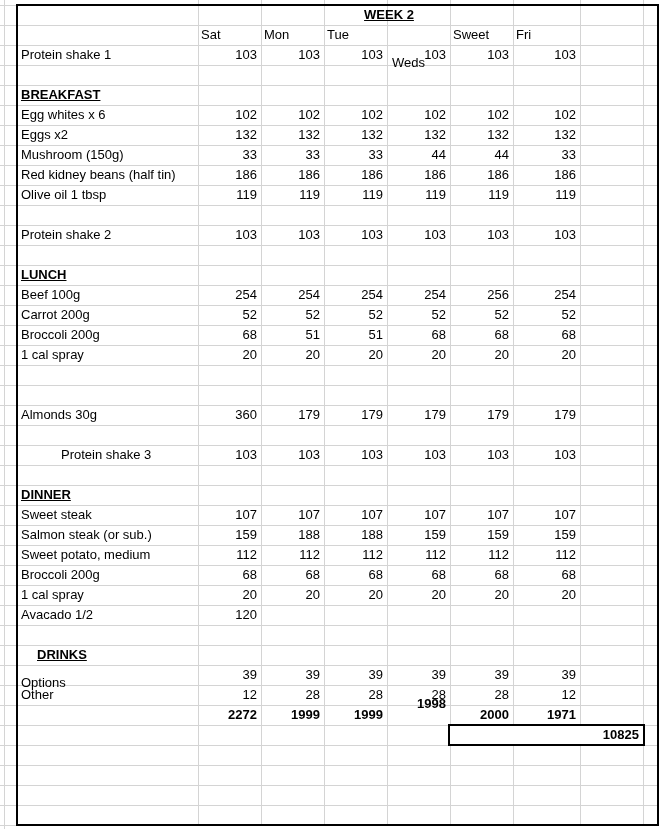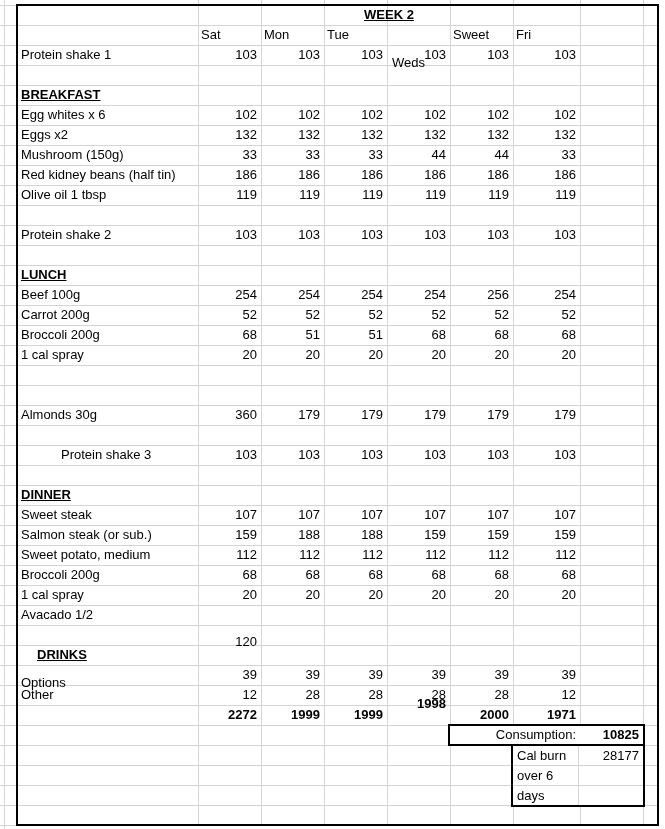--- a/index.html
+++ b/index.html
@@ -233,21 +233,21 @@
       <div class="cell num" style="left: 450px; top: 565px; width: 59px;">68</div>
       <div class="cell num" style="left: 513px; top: 565px; width: 63px;">68</div>
       <div class="cell" style="left: 21px; top: 585px; width: 176px;">1 cal spray</div>
       <div class="cell num" style="left: 198px; top: 585px; width: 59px;">20</div>
       <div class="cell num" style="left: 261px; top: 585px; width: 59px;">20</div>
       <div class="cell num" style="left: 324px; top: 585px; width: 59px;">20</div>
       <div class="cell num" style="left: 387px; top: 585px; width: 59px;">20</div>
       <div class="cell num" style="left: 450px; top: 585px; width: 59px;">20</div>
       <div class="cell num" style="left: 513px; top: 585px; width: 63px;">20</div>
       <div class="cell" style="left: 21px; top: 605px; width: 176px;">Avacado 1/2</div>
-      <div class="cell num" style="left: 198px; top: 605px; width: 59px; margin-top: 27px;">120</div>
+      <div class="cell num" style="left: 198px; top: 605px; width: 59px;">120</div>
       <div class="cell section" style="left: 21px; top: 645px; width: 176px; margin-left: 16px;">DRINKS</div>
       <div class="cell" style="left: 21px; top: 665px; width: 176px; margin-top: 8px;">Options</div>
       <div class="cell num" style="left: 198px; top: 665px; width: 59px;">39</div>
       <div class="cell num" style="left: 261px; top: 665px; width: 59px;">39</div>
       <div class="cell num" style="left: 324px; top: 665px; width: 59px;">39</div>
       <div class="cell num" style="left: 387px; top: 665px; width: 59px;">39</div>
       <div class="cell num" style="left: 450px; top: 665px; width: 59px;">39</div>
       <div class="cell num" style="left: 513px; top: 665px; width: 63px;">39</div>
       <div class="cell" style="left: 21px; top: 685px; width: 176px;">Other</div>
       <div class="cell num" style="left: 198px; top: 685px; width: 59px;">12</div>
@@ -262,32 +262,17 @@
       <div class="cell num bold" style="left: 387px; top: 694px; width: 59px;">1998</div>
       <div class="cell num bold" style="left: 450px; top: 705px; width: 59px;">2000</div>
       <div class="cell num bold" style="left: 513px; top: 705px; width: 63px;">1971</div>
     </div>
 
   <div class="title-cell">WEEK 2</div>
 
   <div class="table-border"></div>
 
   <div class="cons-box">
-    <div class="cons-label">Consumption:</div>
     <div class="cons-value">10825</div>
   </div>
 
-  <div class="burn-box">
-    <div class="burn-row rule">
-      <div class="burn-c1">Cal burn</div>
-      <div class="burn-c2">28177</div>
-    </div>
-    <div class="burn-row rule">
-      <div class="burn-c1">over 6</div>
-      <div class="burn-c2"></div>
-    </div>
-    <div class="burn-row">
-      <div class="burn-c1">days</div>
-      <div class="burn-c2"></div>
-    </div>
-  </div>
 
 </div>
 
 </body></html>

